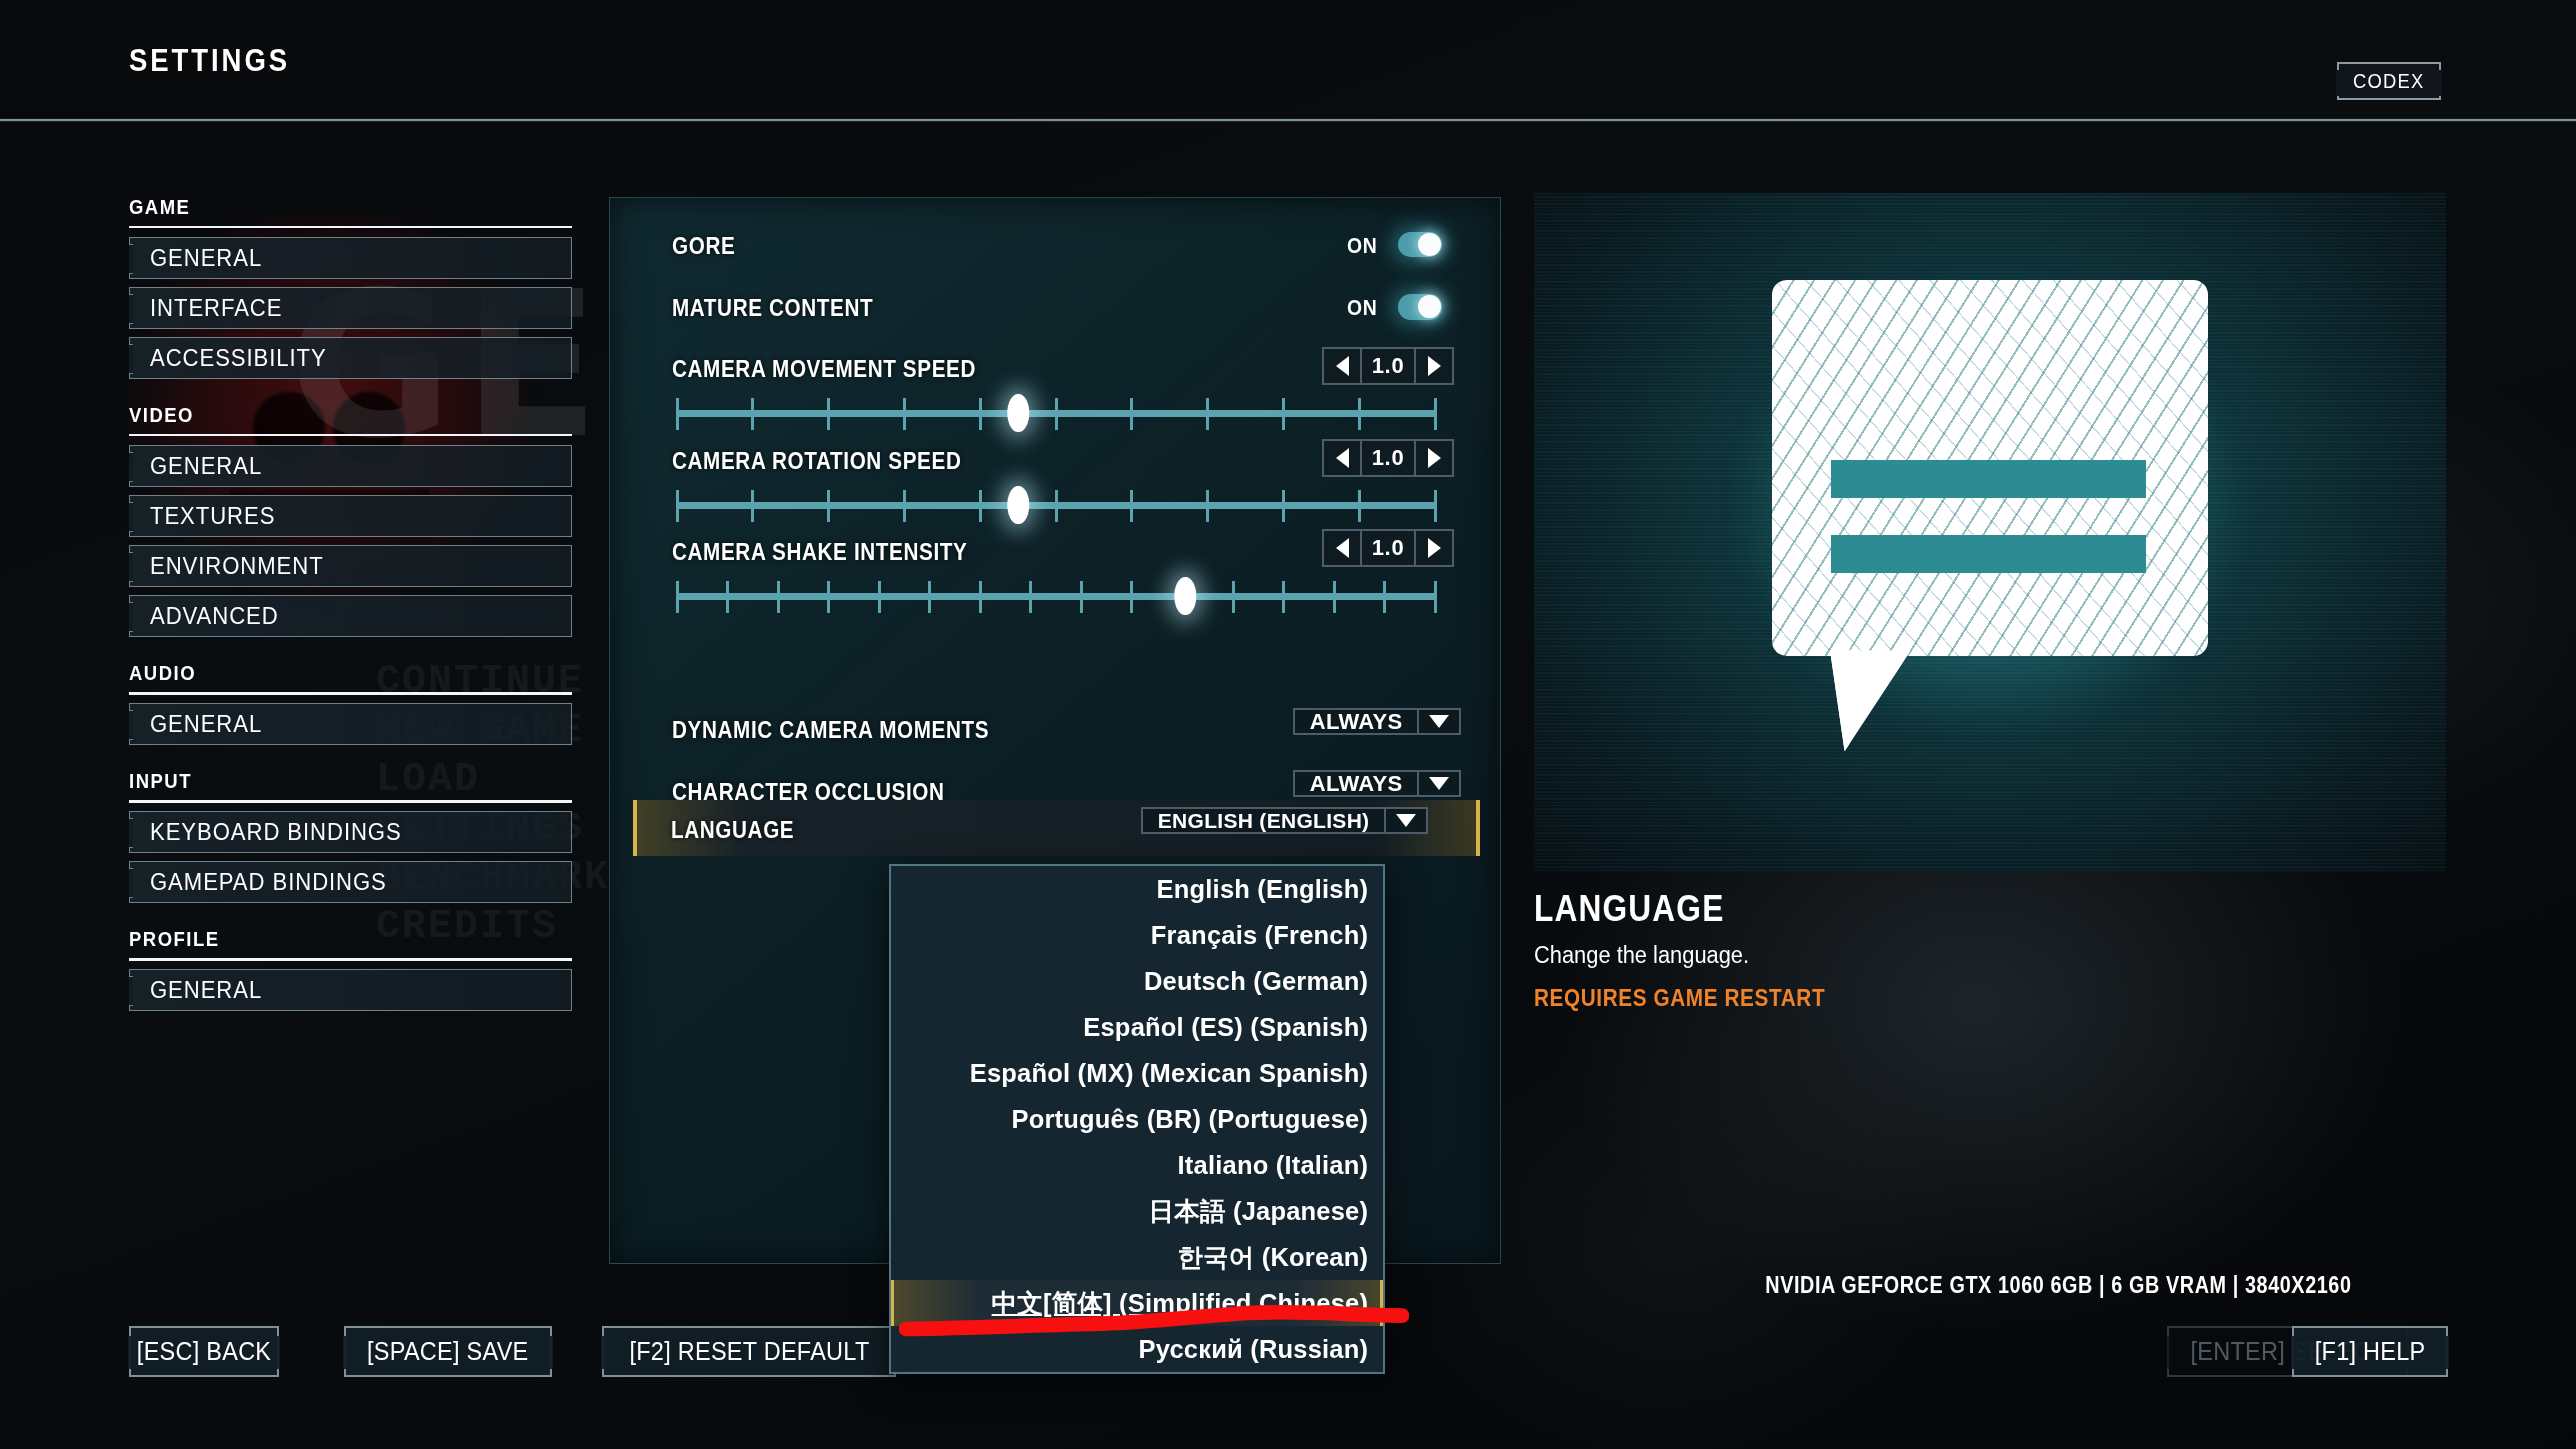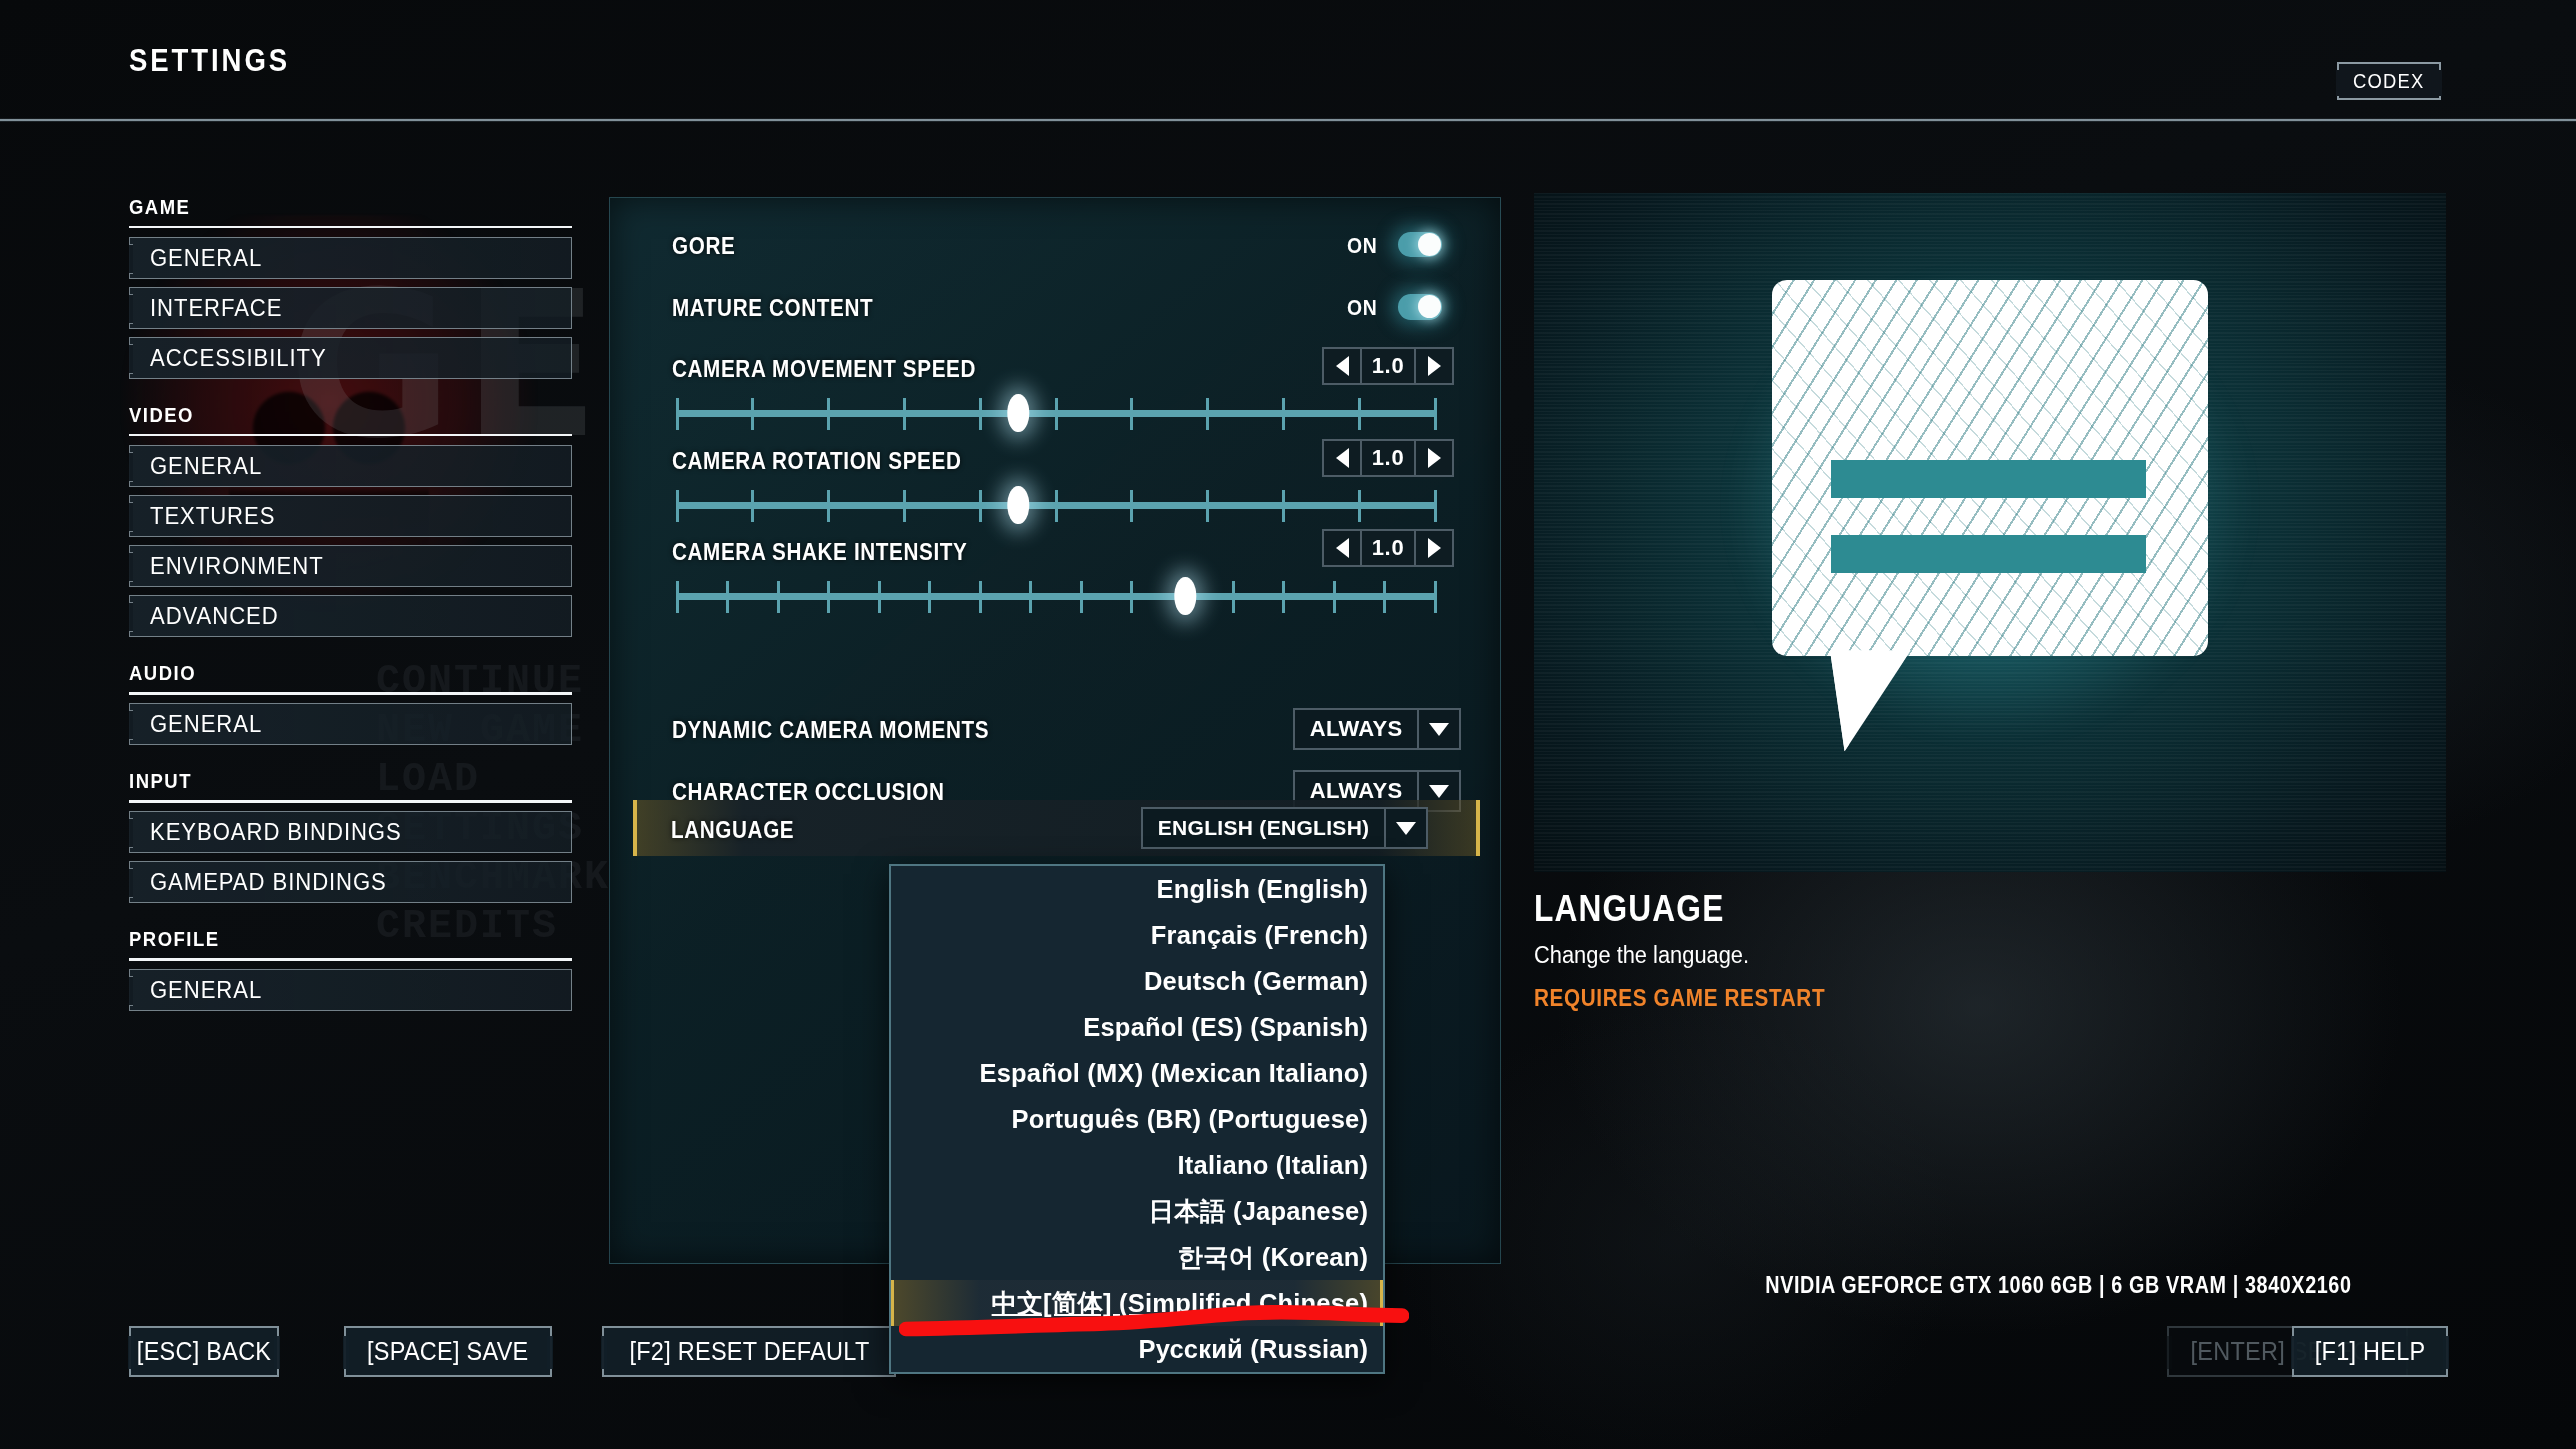--- a/index.html
+++ b/index.html
@@ -165,21 +165,21 @@
     position:absolute; top:2.7px; width:3.4px; height:32px; background:#5ba3af;
   }
   .slider .knob {
     position:absolute; top:-0.7px; width:21.5px; height:38px; border-radius:50%;
     background:#ffffff; box-shadow:0 0 20px 8px rgba(190,240,255,.45);
     transform:translateX(-10.7px);
   }
 
   
   .dd {
-    position:absolute; display:flex; height:42px; border:2px solid #4d5c66;
+    position:absolute; display:flex; height:27px; border:2px solid #4d5c66;
   }
   .dd .txt {
     display:flex; align-items:center; justify-content:center; padding:0 14.8px;
     background:#0c1a20; font-size:22px; font-weight:700; letter-spacing:0.3px;
     font-family:"Liberation Sans Narrow","Liberation Sans", sans-serif;
     transform-origin:center;
   }
   .dd .arr {
     width:42px; display:flex; align-items:center; justify-content:center;
     background:#0c1a20; border-left:2px solid #4d5c66;
@@ -534,21 +534,21 @@
         <i class="tri-d"></i>
       </div>
   </div>
 </div>
 
 <div id="language-dropdown">
     <div class="dd-opt">English (English)</div>
     <div class="dd-opt">Français (French)</div>
     <div class="dd-opt">Deutsch (German)</div>
     <div class="dd-opt">Español (ES) (Spanish)</div>
-    <div class="dd-opt">Español (MX) (Mexican Italiano)</div>
+    <div class="dd-opt">Español (MX) (Mexican Spanish)</div>
     <div class="dd-opt">Português (BR) (Portuguese)</div>
     <div class="dd-opt">Italiano (Italian)</div>
     <div class="dd-opt">日本語 (Japanese)</div>
     <div class="dd-opt">한국어 (Korean)</div>
     <div class="dd-opt selected">中文[简体] (Simplified Chinese)</div>
     <div class="dd-opt">Русский (Russian)</div>
   </div>
 
 <svg id="red-annotation" viewBox="0 0 760 60">
   <path d="M8,42 C120,40 210,36 300,34 C380,32 450,22 520,18 C600,14 660,20 752,22" stroke="#f81010" stroke-width="22" fill="none" stroke-linecap="round"></path>

